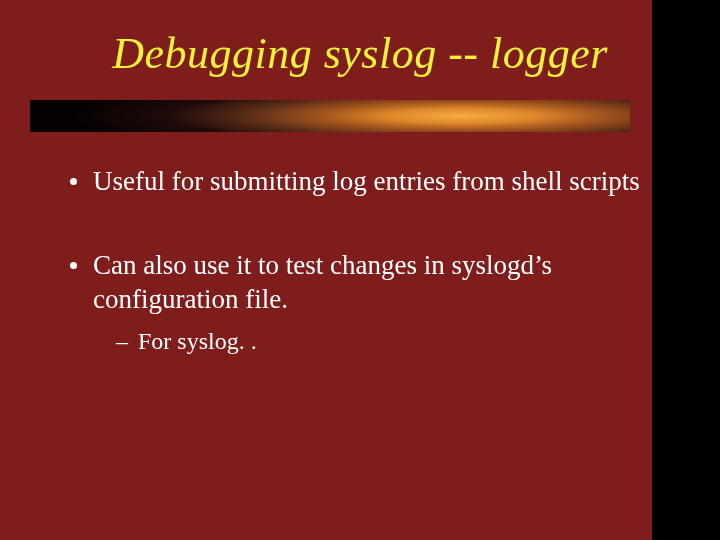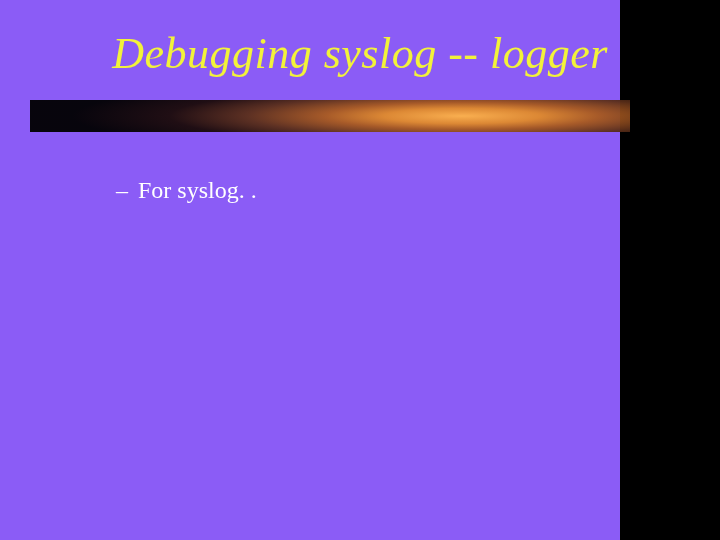--- a/index.html
+++ b/index.html
@@ -8,22 +8,23 @@
     width: 720px;
     height: 540px;
     background: #000;
     overflow: hidden;
     font-family: "Times New Roman", Times, serif;
   }
   .slide {
     position: relative;
     width: 620px;
     height: 540px;
-    background: #8b5cf6;
+    background: #7f1d1d;
     color: #fff;
+    padding-left: 32px;
   }
   .title {
     position: absolute;
     top: 28px;
     left: 0;
     width: 720px;
     text-align: center;
     color: #f2f23a;
     font-style: italic;
     font-size: 44px;
@@ -90,21 +91,29 @@
 <body>
 
 <div class="slide">
 
   <div class="title">Debugging syslog --  logger</div>
 
   <div class="underline-gradient"></div>
 
   <div class="body">
 
+    <div class="bullet-l1">
+      <div class="dot"></div>
+      <div class="txt">Useful for submitting log entries from shell scripts</div>
+    </div>
 
+    <div class="bullet-l1" style="margin-bottom:10px;">
+      <div class="dot"></div>
+      <div class="txt">Can also use it to test changes in syslogd’s configuration file.</div>
+    </div>
 
     <div class="bullet-l2">
       <div class="dash">–</div>
       <div class="txt">For syslog. .</div>
     </div>
 
   </div>
 </div>
 
 </body></html>

